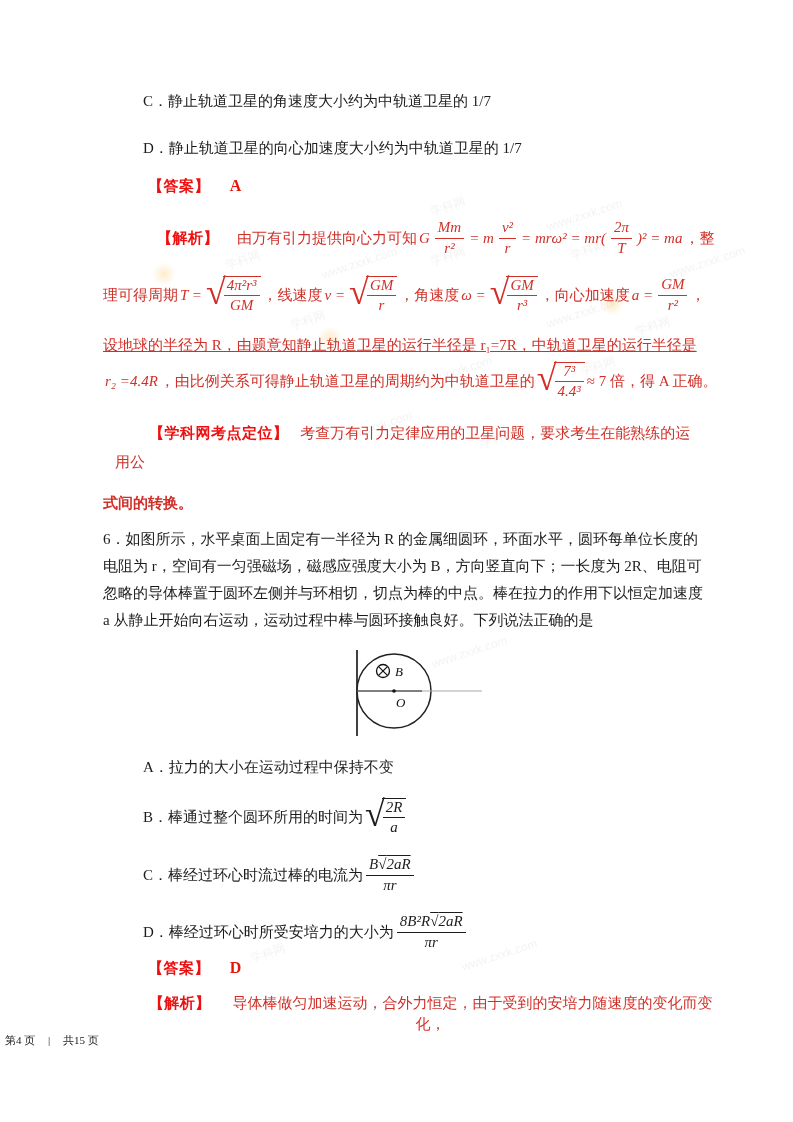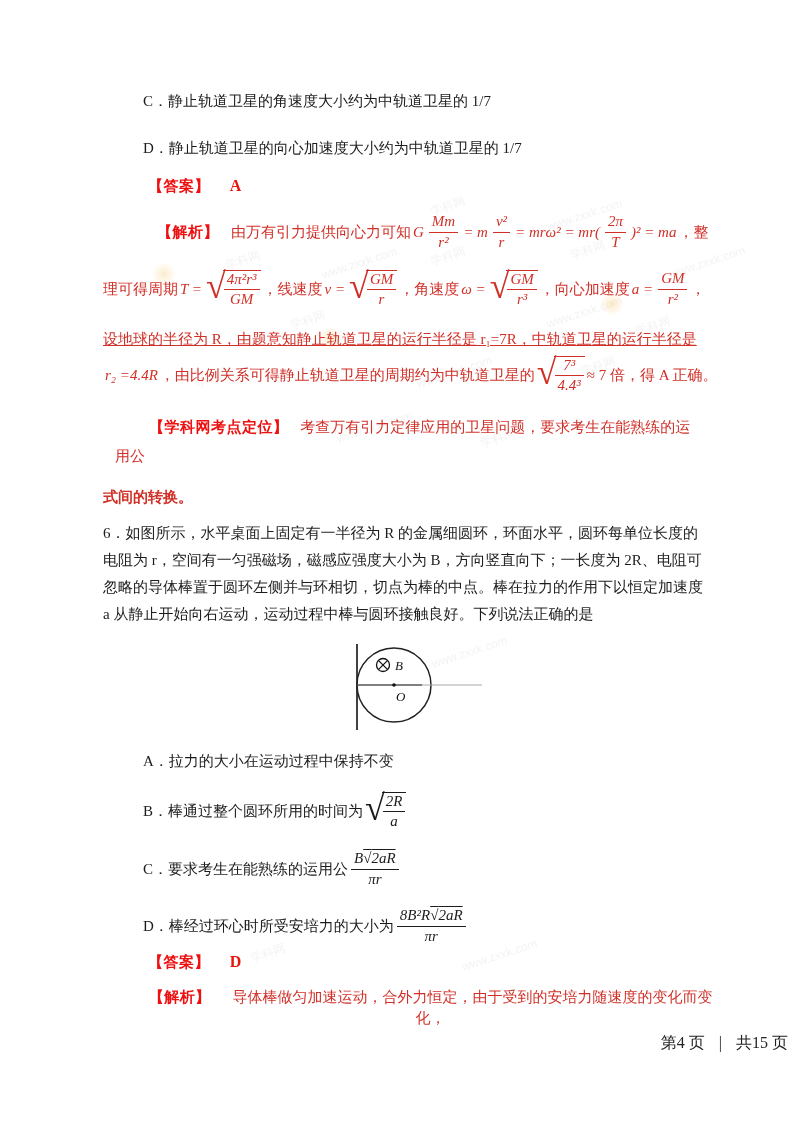--- a/index.html
+++ b/index.html
@@ -3,21 +3,21 @@
 <meta charset="utf-8">
 <style>
   html,body{margin:0;padding:0;background:#ffffff;}
   .page{position:relative;width:793px;height:1122px;background:#fff;overflow:hidden;
         font-family:"Liberation Serif","DejaVu Serif",serif;color:#1c1c1c;font-size:15px;}
   .content{position:absolute;left:103px;top:91px;width:610px;}
   .line{line-height:21px;}
   .opt{padding-left:40px;line-height:21px;}
   .optC{margin-bottom:26px;}
   .optD{margin-bottom:16px;}
-  .ansline{padding-left:45px;line-height:21px;margin-bottom:12px;}
+  .ansline{padding-left:45px;line-height:21px;margin-bottom:18px;}
   .rlabel{color:#ee1010;font-weight:bold;letter-spacing:.5px;}
   .ansval{color:#e8150d;font-weight:bold;margin-left:16px;font-size:16px;}
   .red{color:#d03028;}
   .fline{display:flex;align-items:center;flex-wrap:nowrap;white-space:nowrap;}
   .fl1{height:46px;margin-bottom:10px;padding-left:54px;}
   .fl2{height:48px;margin-bottom:14px;}
   .fl3{line-height:24px;text-decoration:underline;}
   .fl4{height:48px;margin-bottom:14px;}
   .m{font-style:italic;margin:0 2px;}
   .cn{font-style:normal;}
@@ -38,22 +38,22 @@
   .stem{margin-bottom:10px;}
   .diagram{position:relative;width:150px;height:95px;margin:0 0 18px 247px;}
   .optA{margin-bottom:16px;}
   .orow{display:flex;align-items:center;padding-left:40px;white-space:nowrap;}
   .orowB{height:46px;margin-bottom:12px;}
   .orowC{height:46px;margin-bottom:12px;}
   .orowD{height:44px;margin-bottom:3px;}
   .ans2{margin-bottom:14px;}
   .analysis2{padding-left:45px;line-height:21px;text-align:center;}
   .analysis2 .txt{margin-left:18px;}
-  .footer{position:absolute;left:0;right:0;top:1033px;text-align:right;
-          font-size:16px;color:#222;}
+  .footer{position:absolute;left:0;right:0;top:1033px;text-align:left;
+          font-size:11px;color:#222;}
   .footer span{margin:0 5px;}
   .wm{position:absolute;color:#8a8a8a;opacity:.10;font-size:12px;
       transform:rotate(-18deg);white-space:nowrap;pointer-events:none;
       font-family:"Liberation Sans","DejaVu Sans",sans-serif;}
   .glow{position:absolute;width:24px;height:24px;border-radius:50%;
       background:radial-gradient(circle, rgba(248,200,110,.35), rgba(248,200,110,0) 70%);
       pointer-events:none;}
 </style>
 </head>
 <body>
@@ -87,21 +87,21 @@
     <div class="opt optC line">C．静止轨道卫星的角速度大小约为中轨道卫星的 1/7</div>
     <div class="opt optD line">D．静止轨道卫星的向心加速度大小约为中轨道卫星的 1/7</div>
 
     <div class="ansline">
       <span class="rlabel">【答案】</span>
       <span class="ansval">A</span>
     </div>
 
     <div class="fline fl1 red">
       <span class="rlabel">【解析】</span>
-      <span class="cn" style="margin-left:12px">由万有引力提供向心力可知</span>
+      <span class="cn" style="margin-left:18px">由万有引力提供向心力可知</span>
       <span class="m">G</span>
       <span class="frac">
           <span class="n">Mm</span>
           <span class="d">r²</span>
         </span>
       <span class="m">= m</span>
       <span class="frac">
           <span class="n">v²</span>
           <span class="d">r</span>
         </span>
@@ -181,21 +181,21 @@
     <div class="opt optA line">A．拉力的大小在运动过程中保持不变</div>
 
     <div class="orow orowB">
       <span class="cn">B．棒通过整个圆环所用的时间为</span>
       <span class="sqrt">
           <span class="b"><span class="frac"><span class="n">2R</span><span class="d">a</span></span></span>
         </span>
     </div>
 
     <div class="orow orowC">
-      <span class="cn">C．要求考生在能熟练的运用公</span>
+      <span class="cn">C．棒经过环心时流过棒的电流为</span>
       <span class="frac">
         <span class="n"><span>B</span><span class="ssq">2aR</span></span>
         <span class="d">πr</span>
       </span>
     </div>
 
     <div class="orow orowD">
       <span class="cn">D．棒经过环心时所受安培力的大小为</span>
       <span class="frac">
         <span class="n"><span>8B²R</span><span class="ssq">2aR</span></span>

